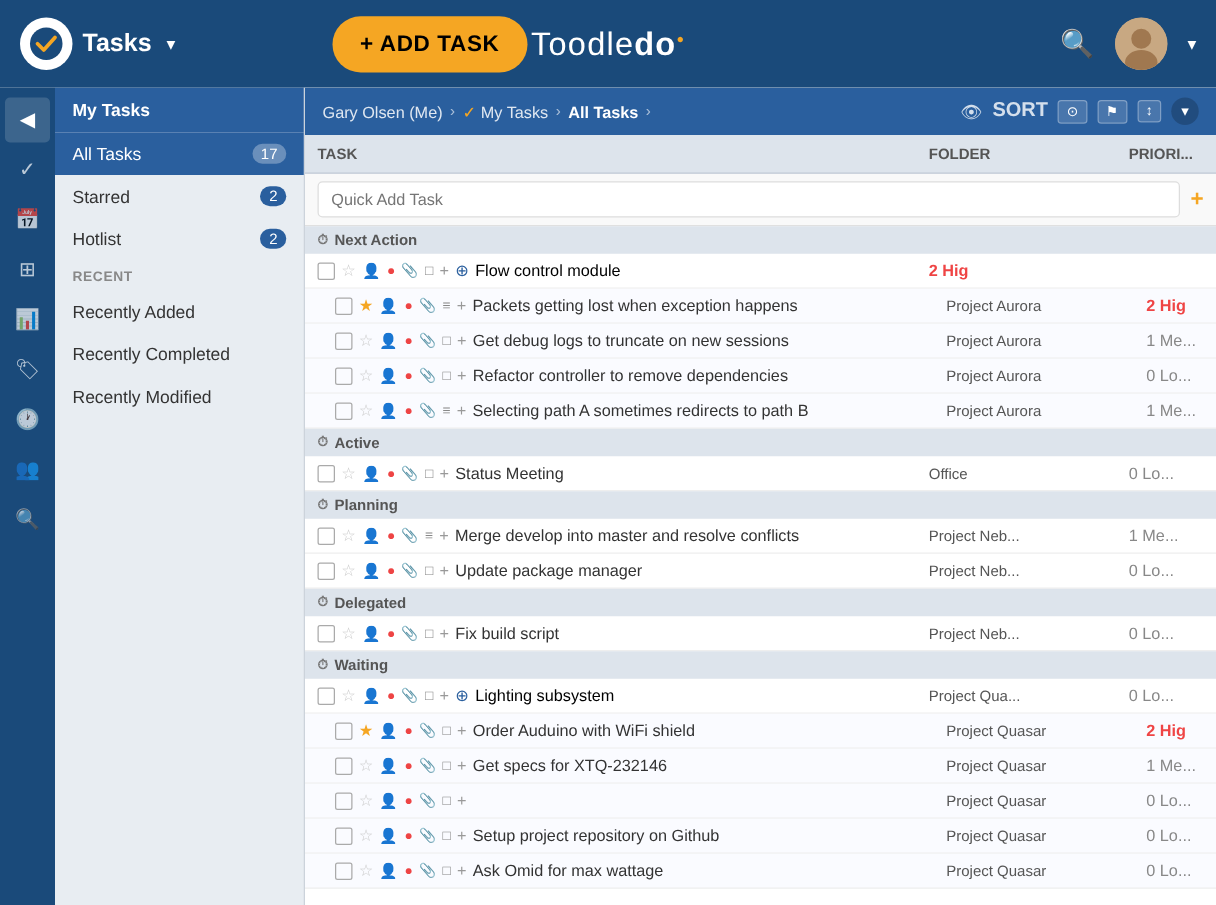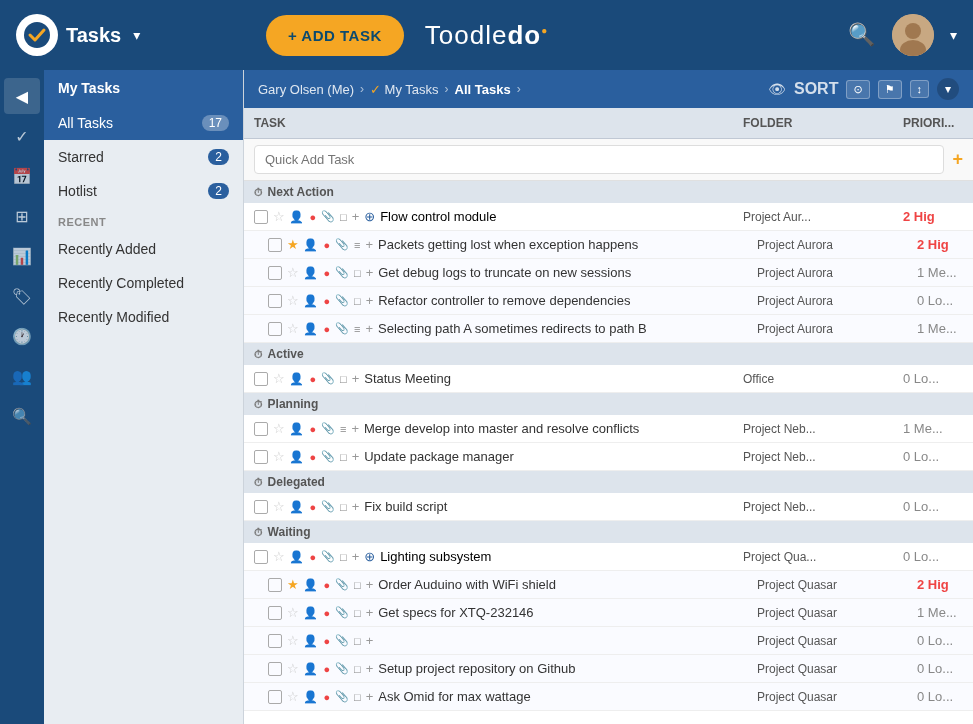--- a/index.html
+++ b/index.html
@@ -32,25 +32,25 @@
       font-size: 20px;
       font-weight: 600;
     }
     .tasks-chevron {
       color: white;
       font-size: 14px;
       margin-left: 4px;
     }
     .add-task-btn {
       background: #f5a623;
-      color: #0c4a6e;
+      color: #000000;
       border: none;
       border-radius: 25px;
       padding: 12px 22px;
-      font-size: 15px;
+      font-size: 18px;
       font-weight: 700;
       cursor: pointer;
       letter-spacing: 0.5px;
       margin-left: 20px;
     }
     .toodledo-logo {
       position: absolute;
       left: 50%;
       transform: translateX(-50%);
       color: white;
@@ -422,21 +422,20 @@
           <span class="task-checkbox"></span>
           <span class="star-icon">☆</span>
           <span class="person-icon">👤</span>
           <span class="flag-icon">●</span>
           <span class="paperclip-icon">📎</span>
           <span class="note-icon">□</span>
           <span class="plus-icon">+</span>
           <span class="subtask-icon">⊕</span>
           <span class="task-name parent">Flow control module</span>
         </div>
-        <div class="task-cell folder">Project Aur...</div>
         <div class="task-cell">
             <span class="priority-high">2 Hig</span>
           </div>
       </div>
 
       <div class="task-row subtask">
         <div class="task-cell" style="padding-left:24px;">
           <span class="task-checkbox"></span>
           <span class="star-icon gold">★</span>
           <span class="person-icon">👤</span>

